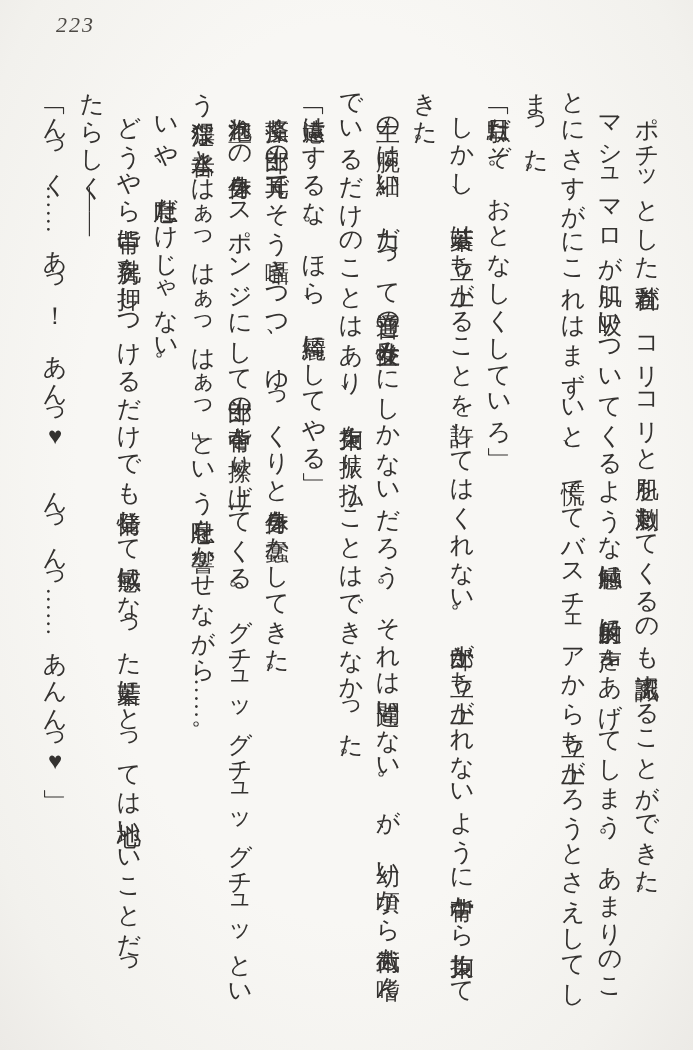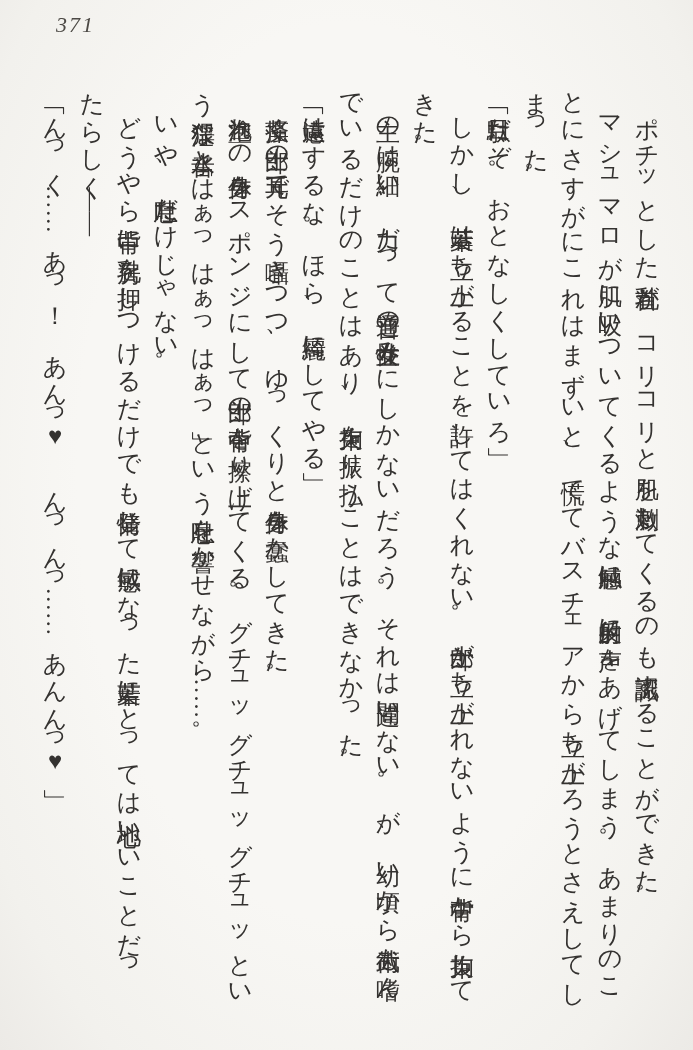--- a/index.html
+++ b/index.html
@@ -42,21 +42,21 @@
   .text-block p {
     margin: 0;
     padding: 0;
     text-indent: 1em;
   }
 </style>
 </head>
 <body>
 
 <div class="page">
-  <div class="page-number">371</div>
+  <div class="page-number">223</div>
 
   <div class="text-block">
       <p>ポチッとした乳首が、コリコリと肌を刺激してくるのも認識することができた。</p>
       <p>マシュマロが肌に吸いついてくるような感触に、反射的に声をあげてしまう。あまりのことにさすがにこれはまずいと、慌ててバスチェアから立ち上がろうとさえしてしまった。</p>
       <p>「駄目だぞ。おとなしくしていろ」</p>
       <p>しかし、若葉は立ち上がることを許してはくれない。士郎が立ち上がれないように背中から拘束してきた。</p>
       <p>主の腕は細い。力だって普通の女性並みにしかないだろう。それは間違いない。が、幼い頃から武術も嗜んでいるだけのことはあり、拘束を振り払うことはできなかった。</p>
       <p>「遠慮はするな。ほら、綺麗にしてやる」</p>
       <p>藻掻く士郎の耳元でそう囁きつつ、ゆっくりと身体を蠢かしてきた。</p>
       <p>泡塗れの身体をスポンジにして士郎の背中を擦り上げてくる。グチュッグチュッグチュッという淫猥な水音と「はぁっはぁっはぁっ」という吐息を響かせながら……。</p>

